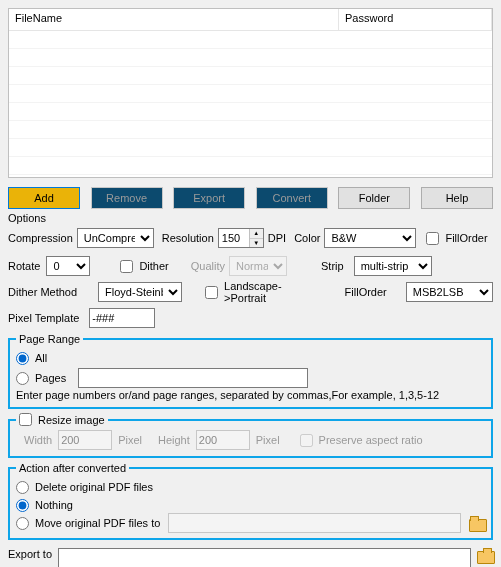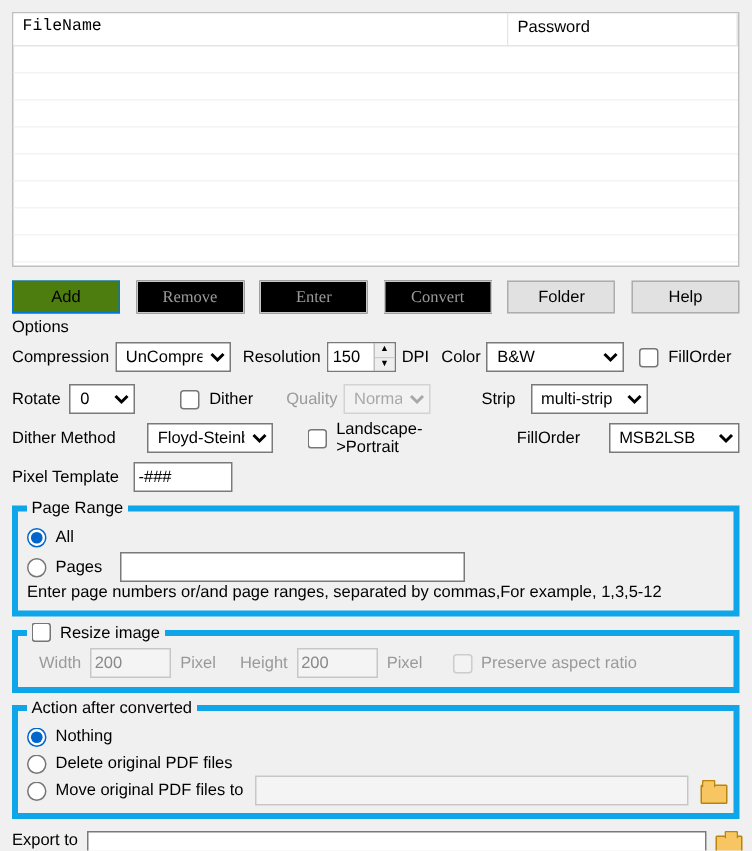--- a/index.html
+++ b/index.html
@@ -2,43 +2,43 @@
 <html><head>
 <meta charset="utf-8">
 <style>
   * { box-sizing: border-box; font-family: "Segoe UI", Tahoma, Arial, sans-serif; font-size: 11px; }
   body { margin: 0; background: #f0f0f0; width: 501px; height: 567px; padding: 8px; color: #000; }
   .panel { width: 100%; }
   
   .file-table { border: 1px solid #bfbfbf; background: #fff; height: 170px; width: 100%; }
   .file-table .hdr { display: flex; border-bottom: 1px solid #e5e5e5; height: 22px; }
   .file-table .hdr .col { padding: 3px 6px; border-right: 1px solid #e5e5e5; background: #fff; }
-  .file-table .col-fn { flex: 0 0 330px; font-family: Liberation Mono, monospace; }
+  .file-table .col-fn { flex: 0 0 330px; }
   .file-table .col-pw { flex: 1; }
   .file-table .rows { }
   .file-table .row { height: 18px; border-bottom: 1px solid #f3f3f3; }
   
   .btnrow { display: flex; gap: 6px; margin: 9px 0 4px 0; justify-content: space-between; }
   .btn { width: 72px; height: 22px; background: #e1e1e1; border: 1px solid #adadad; text-align: center; line-height: 20px; color: #000; cursor: pointer; }
-  .btn.disabled { color: #9a9a9a; background: #000000; border-color: #c7c7c7; cursor: default; font-family: Liberation Serif, serif; }
-  .btn.default { border: 1.5px solid #0078d7; background: #4d7c0f; }
+  .btn.disabled { color: #9a9a9a; background: #0c4a6e; border-color: #c7c7c7; cursor: default; }
+  .btn.default { border: 1.5px solid #0078d7; background: #eab308; }
   
   .options-line { display:flex; align-items:center; gap:4px; margin-top:2px; height:22px; }
   .lbl { white-space:nowrap; }
   select, input[type=text] { height: 20px; border:1px solid #7a7a7a; background:#fff; padding: 0 2px; font-size:11px; }
   select { padding-right:2px; }
   select.disabled, input.disabled { background:#f4f4f4; color:#8a8a8a; border-color:#c7c7c7; }
   .spinner { display:inline-flex; align-items:center; border:1px solid #7a7a7a; height:20px; background:#fff; }
   .spinner input { border:none; width:30px; height:18px; text-align:left; padding-left:3px; outline:none; }
   .spinner .spins { display:flex; flex-direction:column; height:18px; width:14px; border-left:1px solid #c0c0c0; }
   .spinner .spins div { flex:1; font-size:6px; text-align:center; line-height:8px; background:#eee; border-bottom:1px solid #ccc; cursor:pointer; }
   .spinner .spins div:last-child{border-bottom:none;}
   input[type=checkbox], input[type=radio] { width:13px; height:13px; vertical-align:middle; margin:0 3px 0 0; accent-color:#0066cc; }
   input[type=checkbox].disabled { accent-color:#bbb; }
-  fieldset { border:4px solid #0ea5e9; margin:4px 0 0 0; padding:4px 6px 6px 6px; }
+  fieldset { border:2px solid #0ea5e9; margin:4px 0 0 0; padding:4px 6px 6px 6px; }
   legend { padding:0 3px; font-size:11px; }
   .inline { display:inline-flex; align-items:center; gap:3px; }
   .group-label { position:relative; top:-1px; }
   .pagerange-hint { font-size:11px; color:#000; margin-top:2px; }
   .width-row { display:flex; align-items:center; gap:6px; margin-top:4px; padding-left:8px;}
   .action-row { display:flex; align-items:center; height:18px; gap:4px; }
   .folder-icon { display:inline-block; width:16px; height:14px; position:relative; }
   .folder-icon::before { content:""; position:absolute; left:0; top:3px; width:16px; height:11px; background:#f7c663; border:1px solid #b8860b; border-radius:1px;}
   .folder-icon::after { content:""; position:absolute; left:1px; top:0; width:7px; height:4px; background:#f7c663; border:1px solid #b8860b; border-bottom:none; border-radius:1px 1px 0 0;}
   .folder-icon.open::after{ left:6px; }
@@ -63,21 +63,21 @@
       <div class="row"></div>
       <div class="row"></div>
       <div class="row"></div>
       <div class="row"></div>
     </div>
   </div>
 
   <div class="btnrow">
     <div class="btn default">Add</div>
     <div class="btn disabled">Remove</div>
-    <div class="btn disabled">Enter</div>
+    <div class="btn disabled">Export</div>
     <div class="btn disabled">Convert</div>
     <div class="btn">Folder</div>
     <div class="btn">Help</div>
   </div>
 
   <div class="group-label lbl">Options</div>
 
   <div class="options-line">
     <span class="lbl">Compression</span>
     <select style="width:77px"><option>UnCompress</option></select>
@@ -169,28 +169,28 @@
         <input type="checkbox" class="disabled" disabled="" style="">
         <span>Preserve aspect ratio</span>
       </label>
     </div>
   </fieldset>
 
   <fieldset>
     <legend>Action after converted</legend>
     <div class="action-row">
       <label class="inline">
+        <input type="radio" name="act" style="">
+        <span>Delete original PDF files</span>
+      </label>
+    </div>
+    <div class="action-row">
+      <label class="inline">
         <input type="radio" name="act" checked="" style="">
         <span>Nothing</span>
-      </label>
-    </div>
-    <div class="action-row">
-      <label class="inline">
-        <input type="radio" name="act" style="">
-        <span>Delete original PDF files</span>
       </label>
     </div>
     <div class="action-row">
       <label class="inline">
         <input type="radio" name="act" style="">
         <span>Move original PDF files to</span>
       </label>
       <input class="disabled" disabled="" type="text" style="flex: 1 1 0%; margin-left: 4px;">
       <span class="folder-icon" style="margin-left:4px"></span>
     </div>

